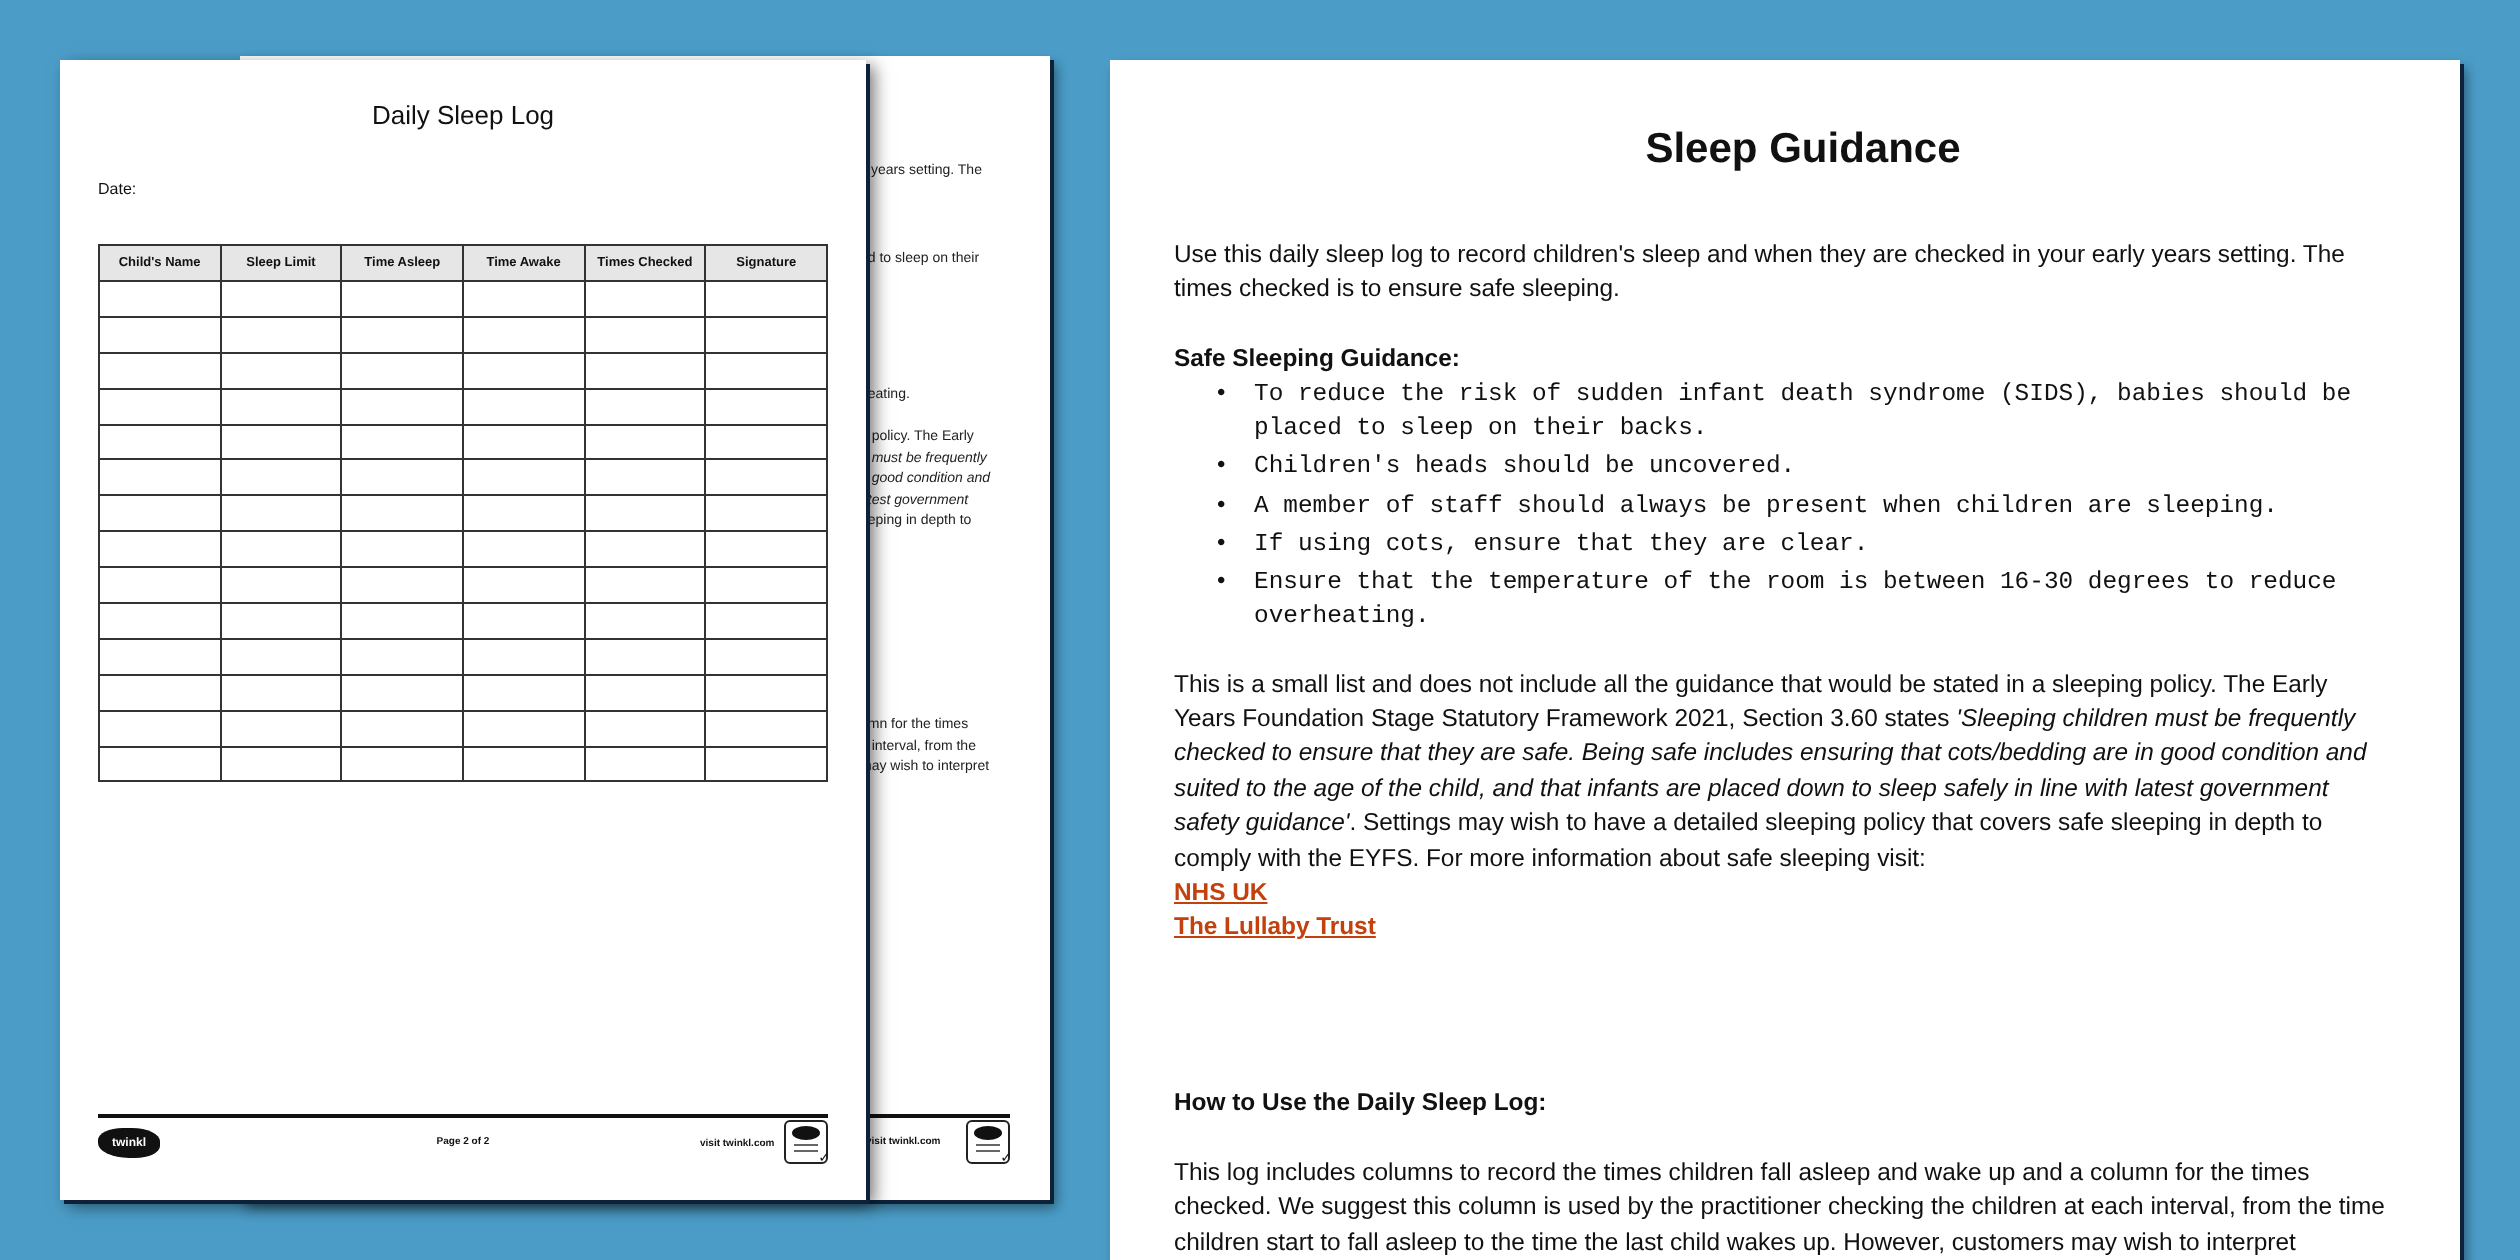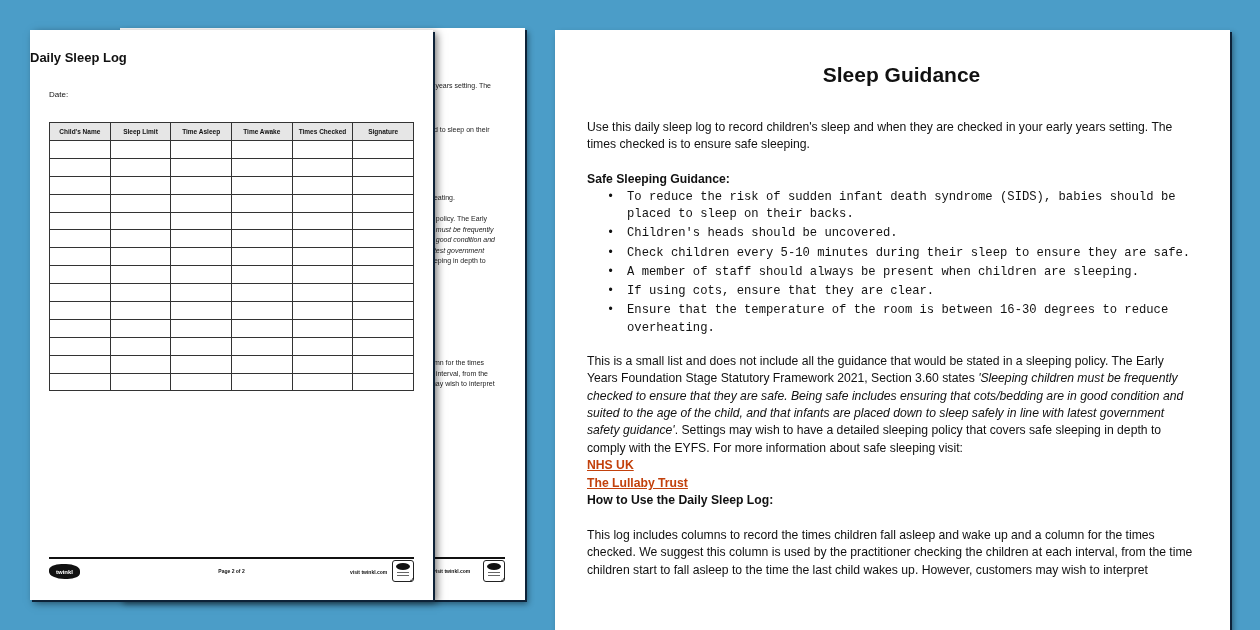--- a/index.html
+++ b/index.html
@@ -15,21 +15,21 @@
       overflow: hidden;
     }
     
     #back-page { left: 120px; top: 28px; width: 405px; height: 572px; }
     #back-page .peek { position: absolute; left: 310px; font-size: 7px; line-height: 10.5px; color: #222; white-space: nowrap; }
     #back-page .peek i { font-style: italic; }
     #back-page .foot-line { position: absolute; left: 310px; right: 20px; top: 529px; height: 2px; background: #111; }
     #back-page .foot-visit { position: absolute; left: 313px; top: 540px; font-size: 5px; font-weight: bold; }
     
     #front-page { left: 30px; top: 30px; width: 403px; height: 570px; box-shadow: 2px 2px 0 #0d2238, 4px 3px 8px rgba(0,0,0,0.55); z-index: 2; }
-    #front-page .title { position: absolute; left: 0; right: 0; top: 20px; text-align: left; font-weight: bold; font-size: 13px; }
+    #front-page .title { position: absolute; left: 0; right: 0; top: 20px; text-align: center; font-weight: normal; font-size: 13px; }
     #front-page .date { position: absolute; left: 19px; top: 60px; font-size: 8px; text-align: right; }
     table.log {
       position: absolute; left: 19px; top: 92px; width: 365px;
       border-collapse: collapse; table-layout: fixed;
     }
     table.log th {
       background: #e6e6e6; font-size: 6.5px; font-weight: bold; height: 17px;
       border: 1px solid #333; padding: 0; text-align: center; white-space: nowrap;
     }
     table.log td { height: 16.9px; border: 1px solid #333; padding: 0; }
@@ -56,21 +56,21 @@
     #guide-page .title { position: absolute; left: 18px; right: 0; top: 33px; text-align: center; font-weight: bold; font-size: 21px; }
     #guide-page .content { position: absolute; left: 32px; top: 89px; width: 610px; font-size: 12.2px; line-height: 17.4px; }
     #guide-page p { margin: 0; }
     #guide-page .gap { height: 17.5px; }
     #guide-page .bold { font-weight: bold; }
     #guide-page ul { margin: 0; padding-left: 40px; list-style: none; }
     #guide-page li { position: relative; line-height: 17.4px; margin-bottom: 1.8px; font-family: Liberation Mono, monospace; }
     #guide-page li::before { content: "\2022"; position: absolute; left: -20px; font-size: 12px; }
     #guide-page a { color: #c2410c; font-weight: bold; text-decoration: underline; display: block; }
     #guide-page i { font-style: italic; }
-    #guide-page .how { }
+    #guide-page .how { margin-top: 70px; }
   </style>
 </head>
 <body>
 
 <div class="page" id="back-page">
   <div class="peek" style="top:53px">y years setting. The</div>
   <div class="peek" style="top:97px">ed to sleep on their</div>
   <div class="peek" style="top:165px">heating.</div>
   <div class="peek" style="top:186px">g policy. The Early</div>
   <div class="peek" style="top:196.5px"><i>n must be frequently</i></div>
@@ -233,21 +233,20 @@
 
 <div class="page" id="guide-page">
   <div class="title">Sleep Guidance</div>
   <div class="content">
     <p>Use this daily sleep log to record children's sleep and when they are checked in your early years setting. The times checked is to ensure safe sleeping.</p>
     <div class="gap"></div>
     <p class="bold">Safe Sleeping Guidance:</p>
     <ul>
       <li>To reduce the risk of sudden infant death syndrome (SIDS), babies should be placed to sleep on their backs.</li>
       <li>Children's heads should be uncovered.</li>
-      <li>Check children every 5-10 minutes during their sleep to ensure they are safe.</li>
       <li>A member of staff should always be present when children are sleeping.</li>
       <li>If using cots, ensure that they are clear.</li>
       <li>Ensure that the temperature of the room is between 16-30 degrees to reduce overheating.</li>
     </ul>
     <div class="gap" style="height:14px"></div>
     <p><span>This is a small list and does not include all the guidance that would be stated in a sleeping policy. The Early Years Foundation Stage Statutory Framework 2021, Section 3.60 states </span><i>'Sleeping children must be frequently checked to ensure that they are safe. Being safe includes ensuring that cots/bedding are in good condition and suited to the age of the child, and that infants are placed down to sleep safely in line with latest government safety guidance'</i><span>. Settings may wish to have a detailed sleeping policy that covers safe sleeping in depth to comply with the EYFS. For more information about safe sleeping visit:</span></p>
     <a href="#">NHS UK</a>
     <a href="#">The Lullaby Trust</a>
     <p class="bold how">How to Use the Daily Sleep Log:</p>
     <div class="gap"></div>

